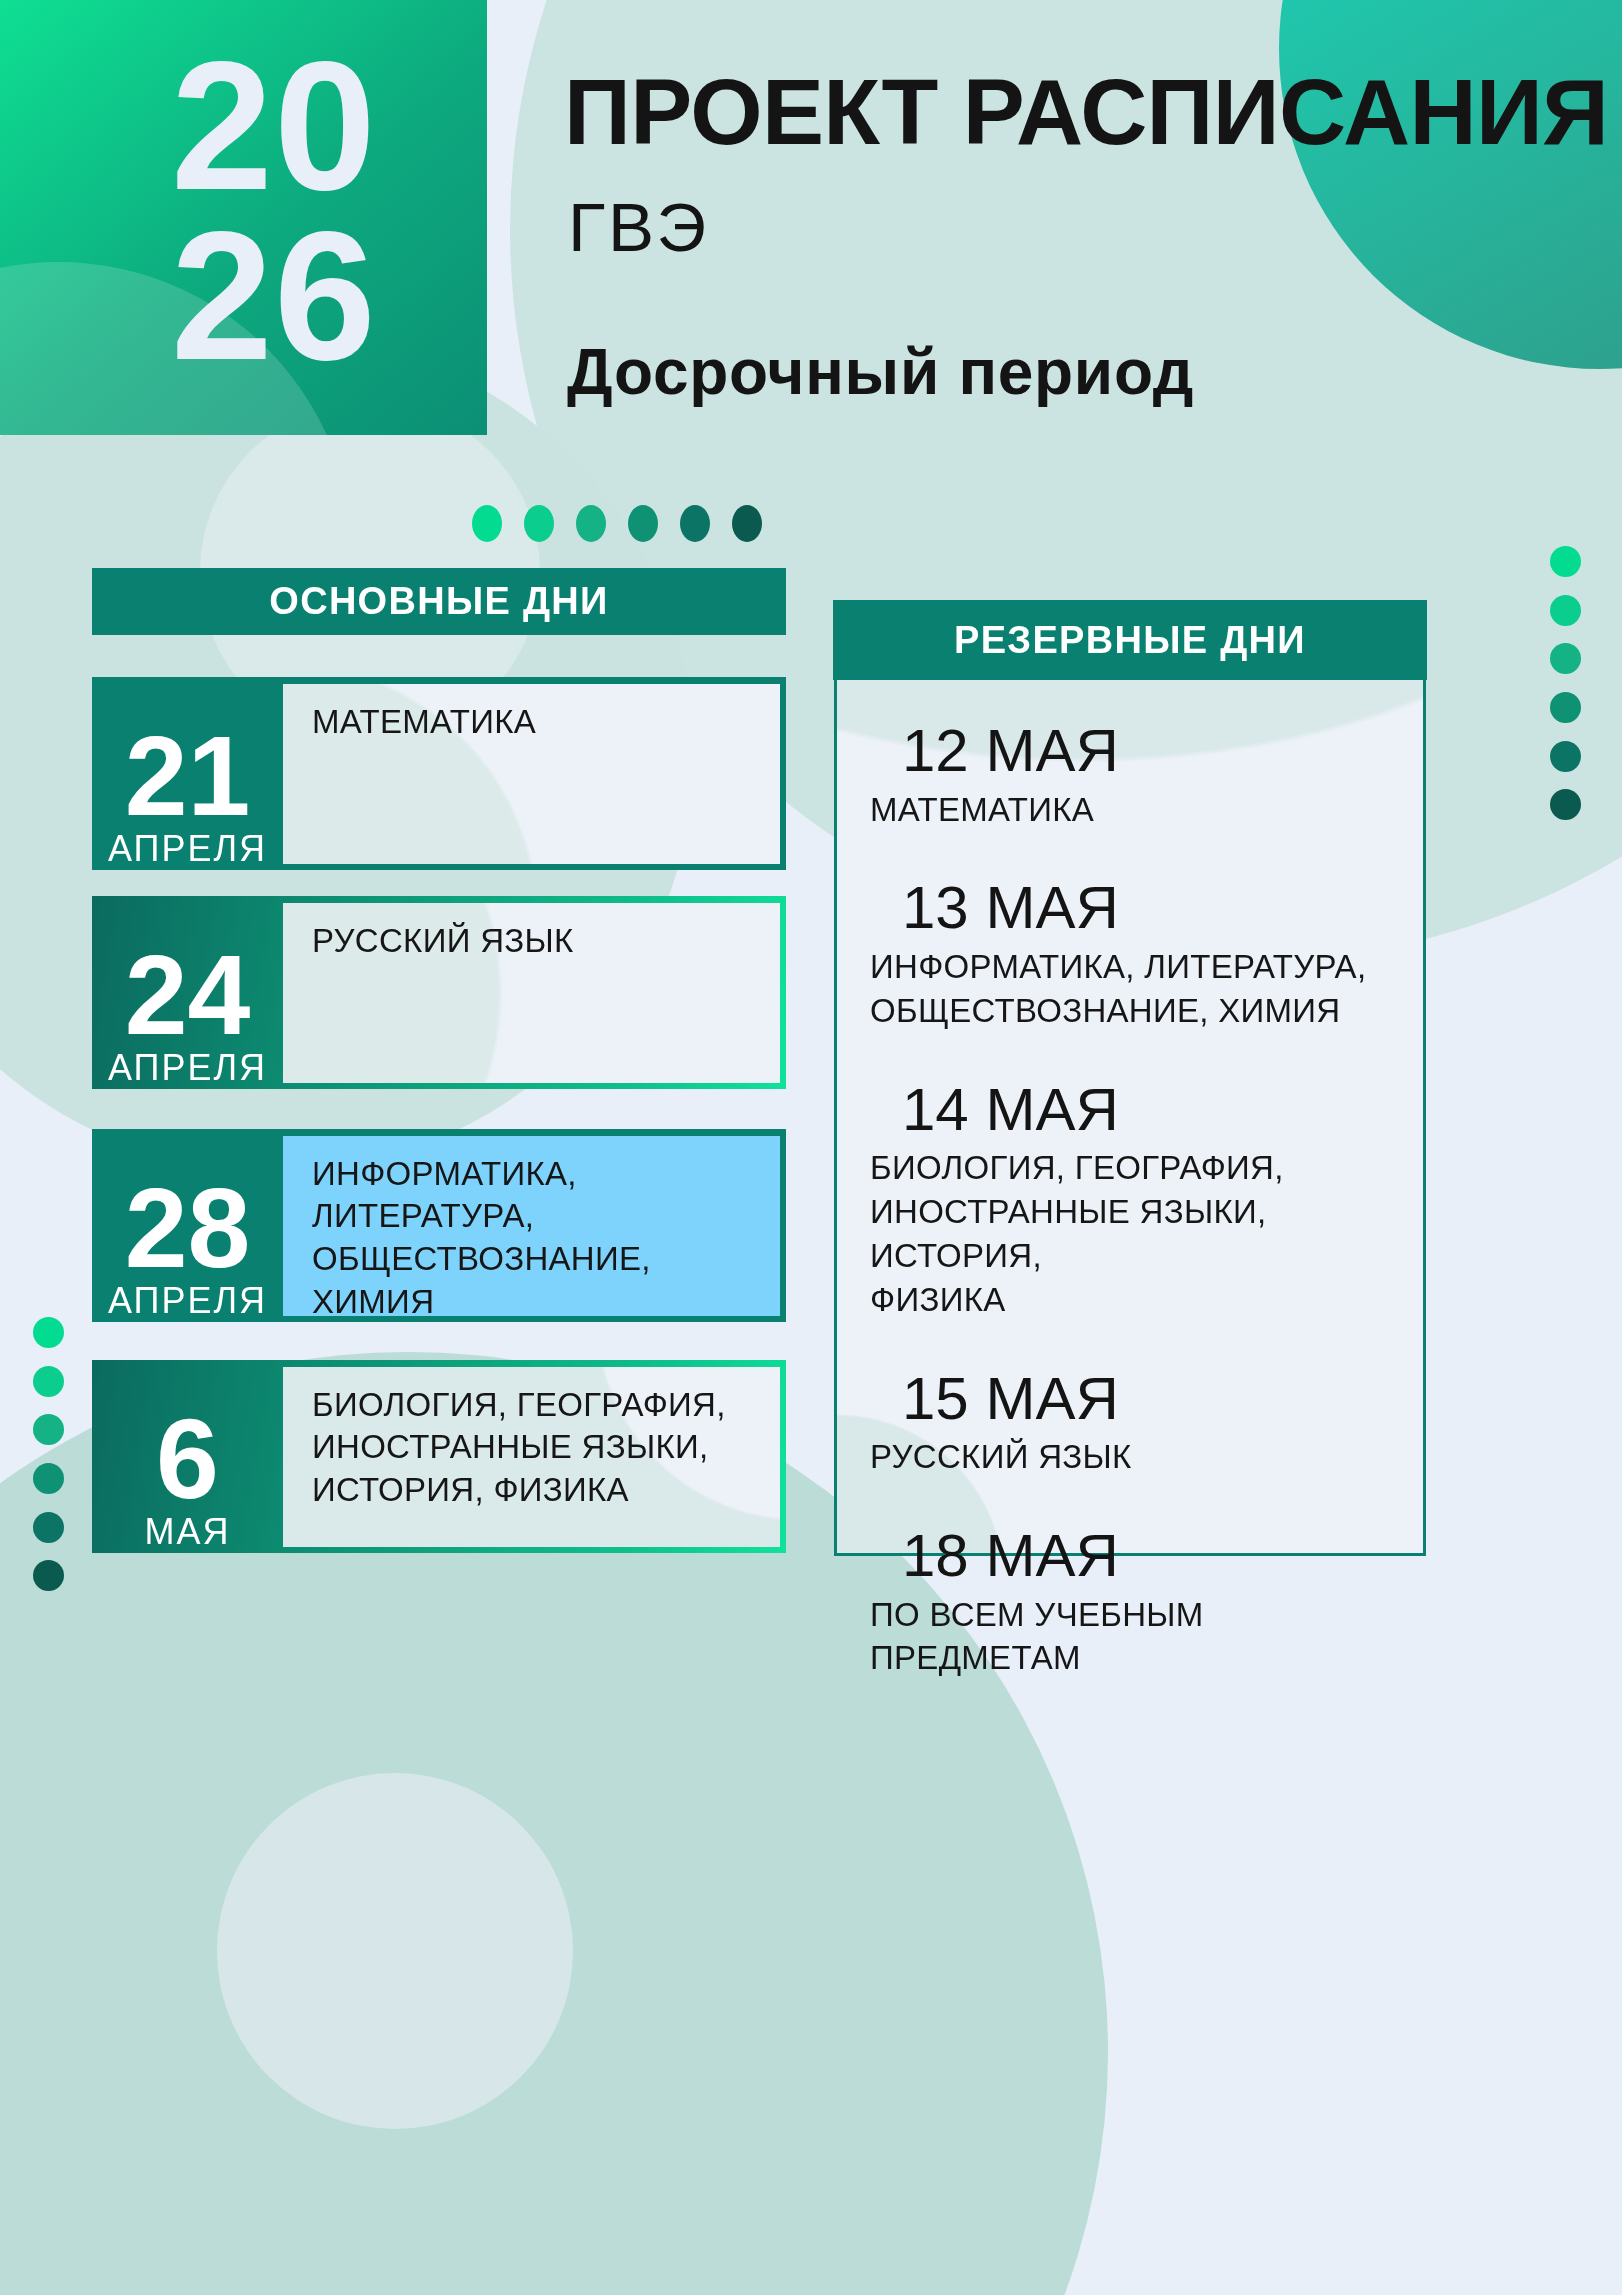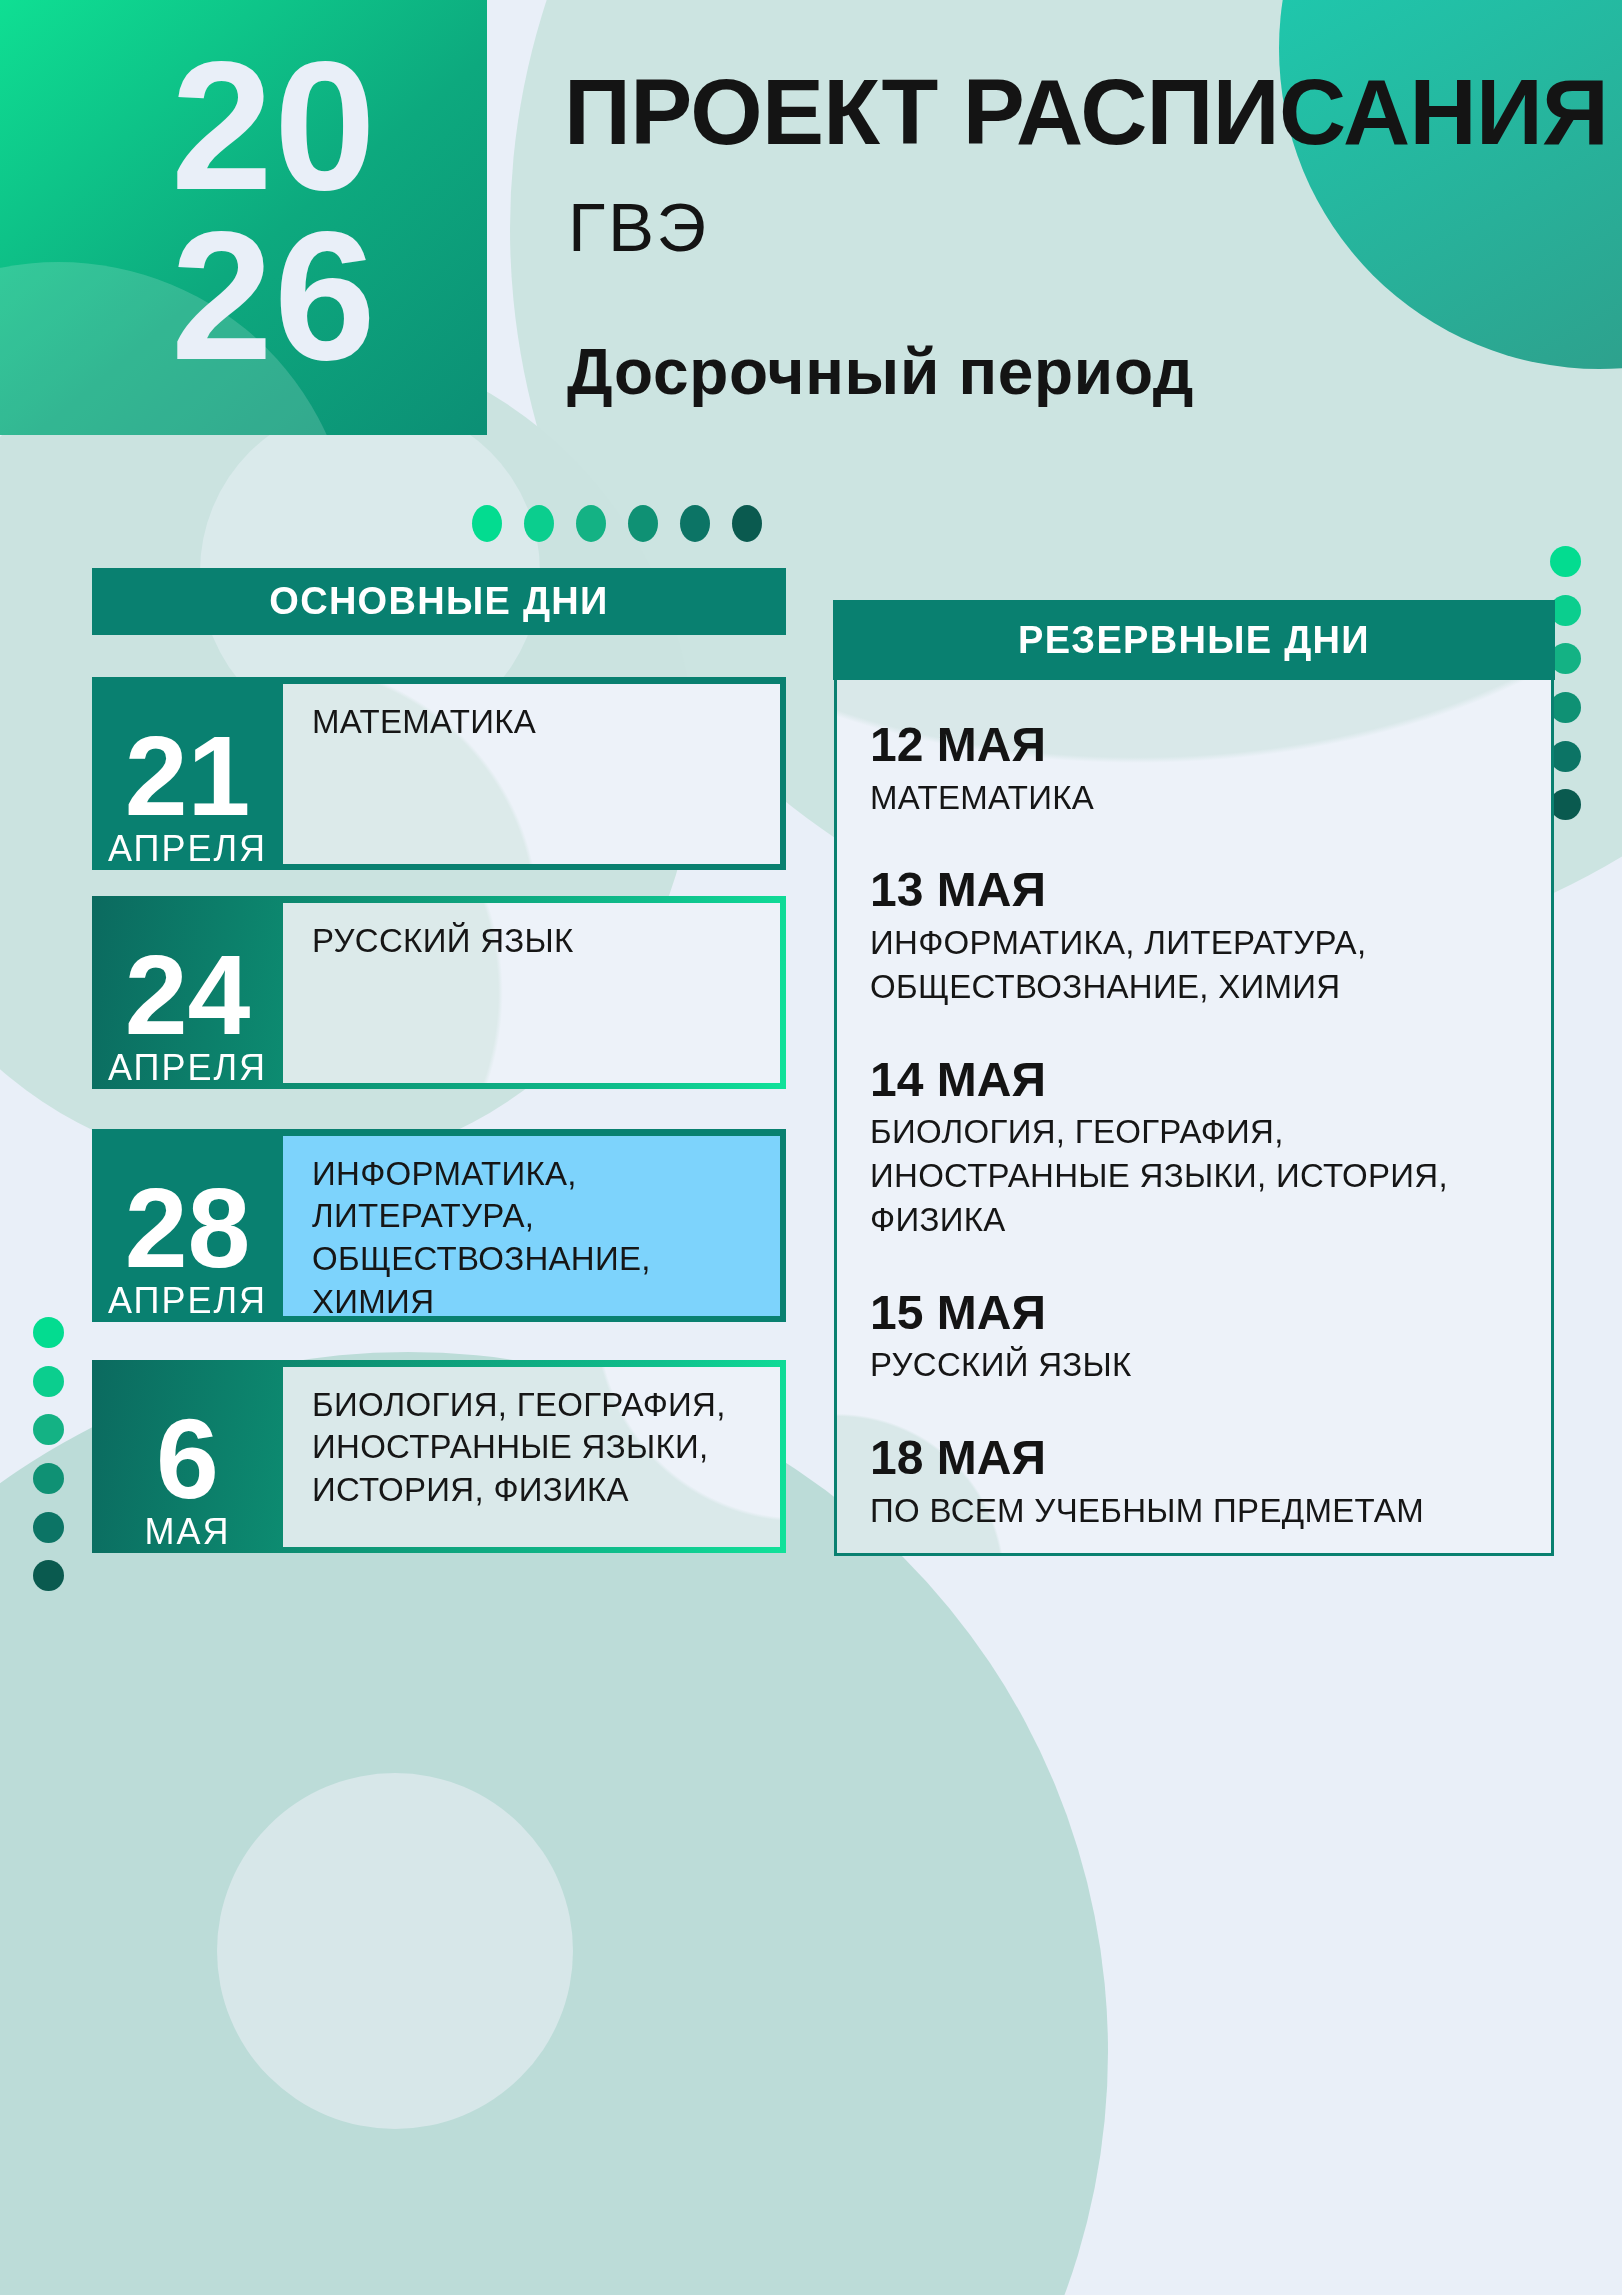--- a/index.html
+++ b/index.html
@@ -47,29 +47,29 @@
               flex-direction:column;align-items:center;justify-content:flex-end;color:#ffffff;}
   .card .day  {font-size:113px;font-weight:800;line-height:0.9;}
   .card .month{font-size:36px;letter-spacing:2px;margin-top:0;font-weight:400;}
   .card .panel{position:absolute;left:191px;top:6.5px;right:6.5px;bottom:6.5px;background:#7dd3fc;}
   .card1 .panel{background:radial-gradient(circle 406px at 0% 130%, #DCEAEA 0 62%, #EDF2F9 63%);}
   .card2 .panel{background:radial-gradient(circle 458px at -12% 50%, #DCEAEA 0 60%, #EDF2F9 61%);}
   .card4 .panel{background:radial-gradient(circle 366px at 104% -28%, #EDF2F9 0 55%, #DAE9EA 56%);}
   .card .subjects{padding:17px 26px 0 29px;font-size:33px;line-height:1.3;color:#161616;
                   white-space:pre-line;letter-spacing:0.3px;}
   
-  .reserve-panel{position:absolute;left:834px;top:601px;width:720px;height:955px;
+  .reserve-panel{position:absolute;left:834px;top:601px;width:592px;height:955px;
                  box-sizing:border-box;border:3.9px solid #098070;
                  background:
                    radial-gradient(circle 275px at 0% 103%, #D9E8E9 0 60%, rgba(0,0,0,0) 61%),
                    radial-gradient(ellipse 1047px 589px at 42% -18%, #D9E8E9 0 55%, #EDF2F9 56%);}
   .reserve-banner{margin:-3.9px -3.9px 0 -3.9px;height:80px;font-size:38px;}
   .reserve-content{padding:41px 33px 0 33px;}
   .entry{margin-bottom:47px;}
-  .entry .rdate{font-size:48px;font-weight:700;line-height:1;margin-bottom:6.5px;color:#141414;}
+  .entry .rdate{font-size:60px;font-weight:400;line-height:1;margin-bottom:6.5px;color:#141414;margin-left:32px;}
   .entry .rsubjects{font-size:33px;line-height:1.33;color:#161616;white-space:pre-line;letter-spacing:0.3px;}
 </style>
 </head>
 <body>
 
 <div id="page">
 
   <div class="c cB"></div>
   <div class="c cA"></div>
   <div class="c cAi"></div>

